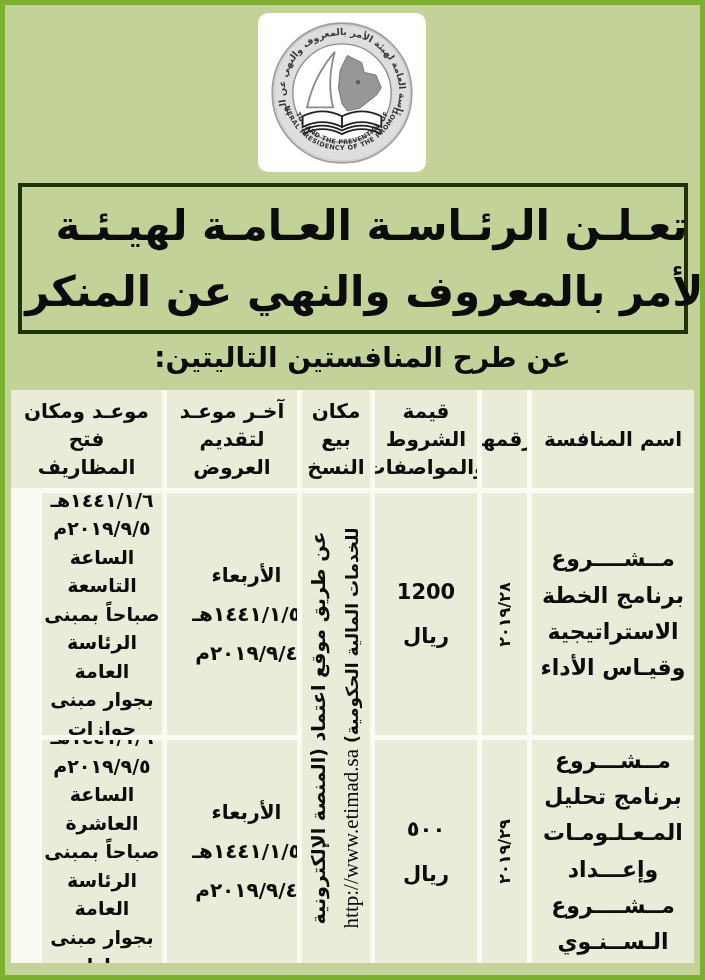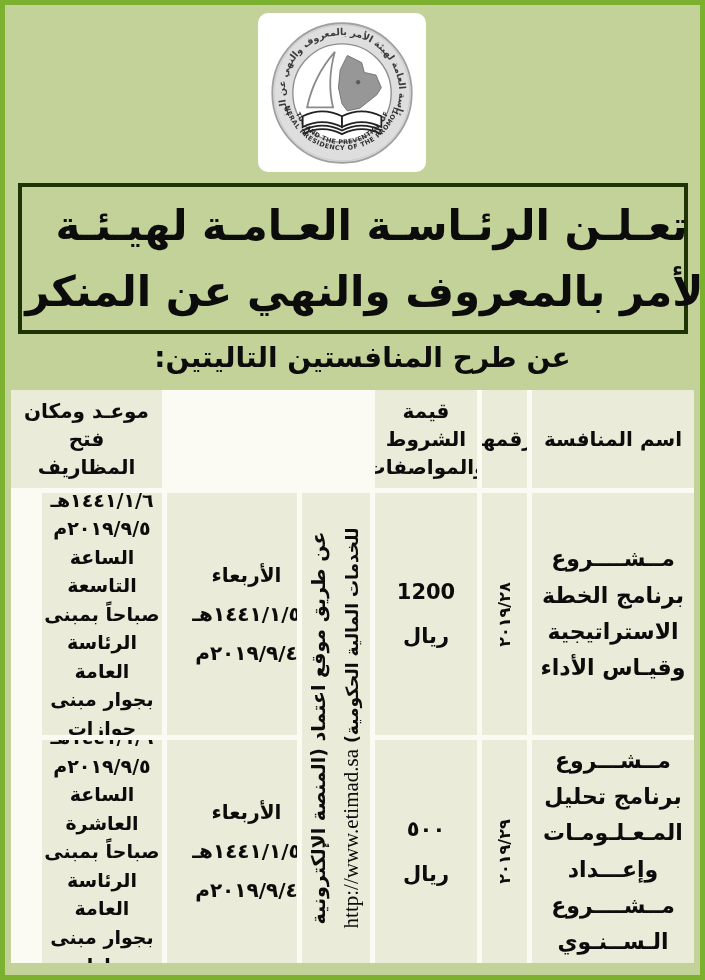--- a/index.html
+++ b/index.html
@@ -117,20 +117,24 @@
 
 <div class="subtitle">عن طرح المنافستين التاليتين:</div>
 
 <div class="tender-table">
 
   <div class="cell th" style="grid-area:1/1">اسم المنافسة</div>
   <div class="cell th" style="grid-area:1/2">رقمها</div>
   <div class="cell th" style="grid-area:1/3">قيمة
 الشروط
 والمواصفات</div>
+  <div class="cell th" style="grid-area:1/4">مكان بيع
+النسخ</div>
+  <div class="cell th" style="grid-area:1/5">آخـر موعـد
+لتقديم العروض</div>
   <div class="cell name-cell" style="grid-area:2/1">مــشــــروع
 برنامج الخطة
 الاستراتيجية
 وقيـاس الأداء</div>
 
   <div class="cell th" style="grid-area:1/6">موعـد ومكان فتح
 المظاريف</div>
   <div class="cell rot-wrap" style="grid-area:2/2">
     <div class="rot num-rot">٢٠١٩/٢٨</div>
   </div>

